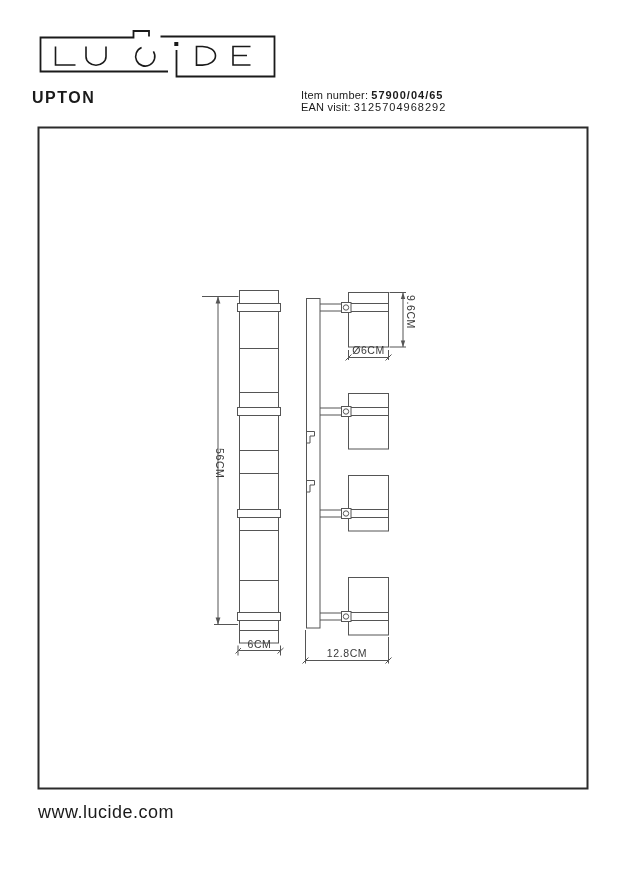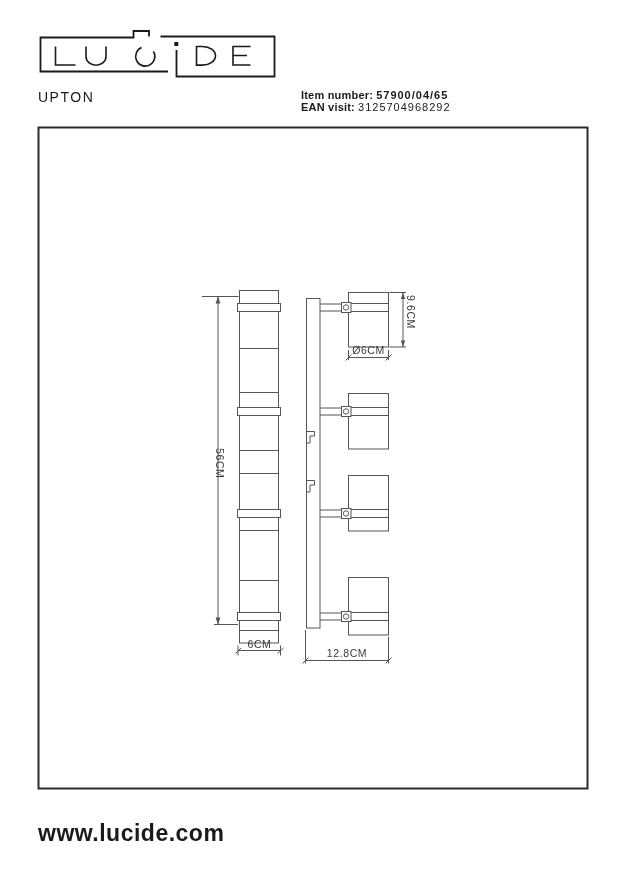--- a/index.html
+++ b/index.html
@@ -6,35 +6,35 @@
   .page{
     position:relative;
     width:620px;height:877px;
     background:#ffffff;
     font-family:"Liberation Sans","DejaVu Sans",sans-serif;
     overflow:hidden;
   }
   svg{position:absolute;left:0;top:0;}
   .txt{position:absolute;color:#111;}
   .product-name{
-    left:38px;top:89px;
-    font-size:14px;font-weight:normal;letter-spacing:1.5px;color:#1a1a1a;
+    left:32px;top:89px;
+    font-size:16px;font-weight:bold;letter-spacing:1.5px;color:#1a1a1a;
   }
   .item-info{
     left:301px;top:90px;
     font-size:11px;line-height:11.5px;color:#1a1a1a;
   }
-  .item-info .lbl{font-weight:bold;letter-spacing:.2px;}
+  .item-info .lbl{font-weight:normal;letter-spacing:.2px;}
   .item-info .val{font-weight:bold;letter-spacing:1px;text-align:right;}
   .item-info .val-normal{font-weight:normal;letter-spacing:1px;}
   .footer{
     left:38px;top:800px;color:#1a1a1a;
   }
   .footer .note{font-size:13.5px;font-weight:bold;letter-spacing:.2px;line-height:17px;}
-  .footer .site{font-size:23px;font-weight:bold;letter-spacing:.5px;margin-top:20px;}
+  .footer .site{font-size:18px;font-weight:normal;letter-spacing:.5px;margin-top:2px;}
   .dimtext{
     font-family:"Liberation Sans","DejaVu Sans",sans-serif;
     font-size:10.5px;fill:#3a3a3a;letter-spacing:.6px;
   }
 </style>
 </head>
 <body>
 
 <div class="page">
 

